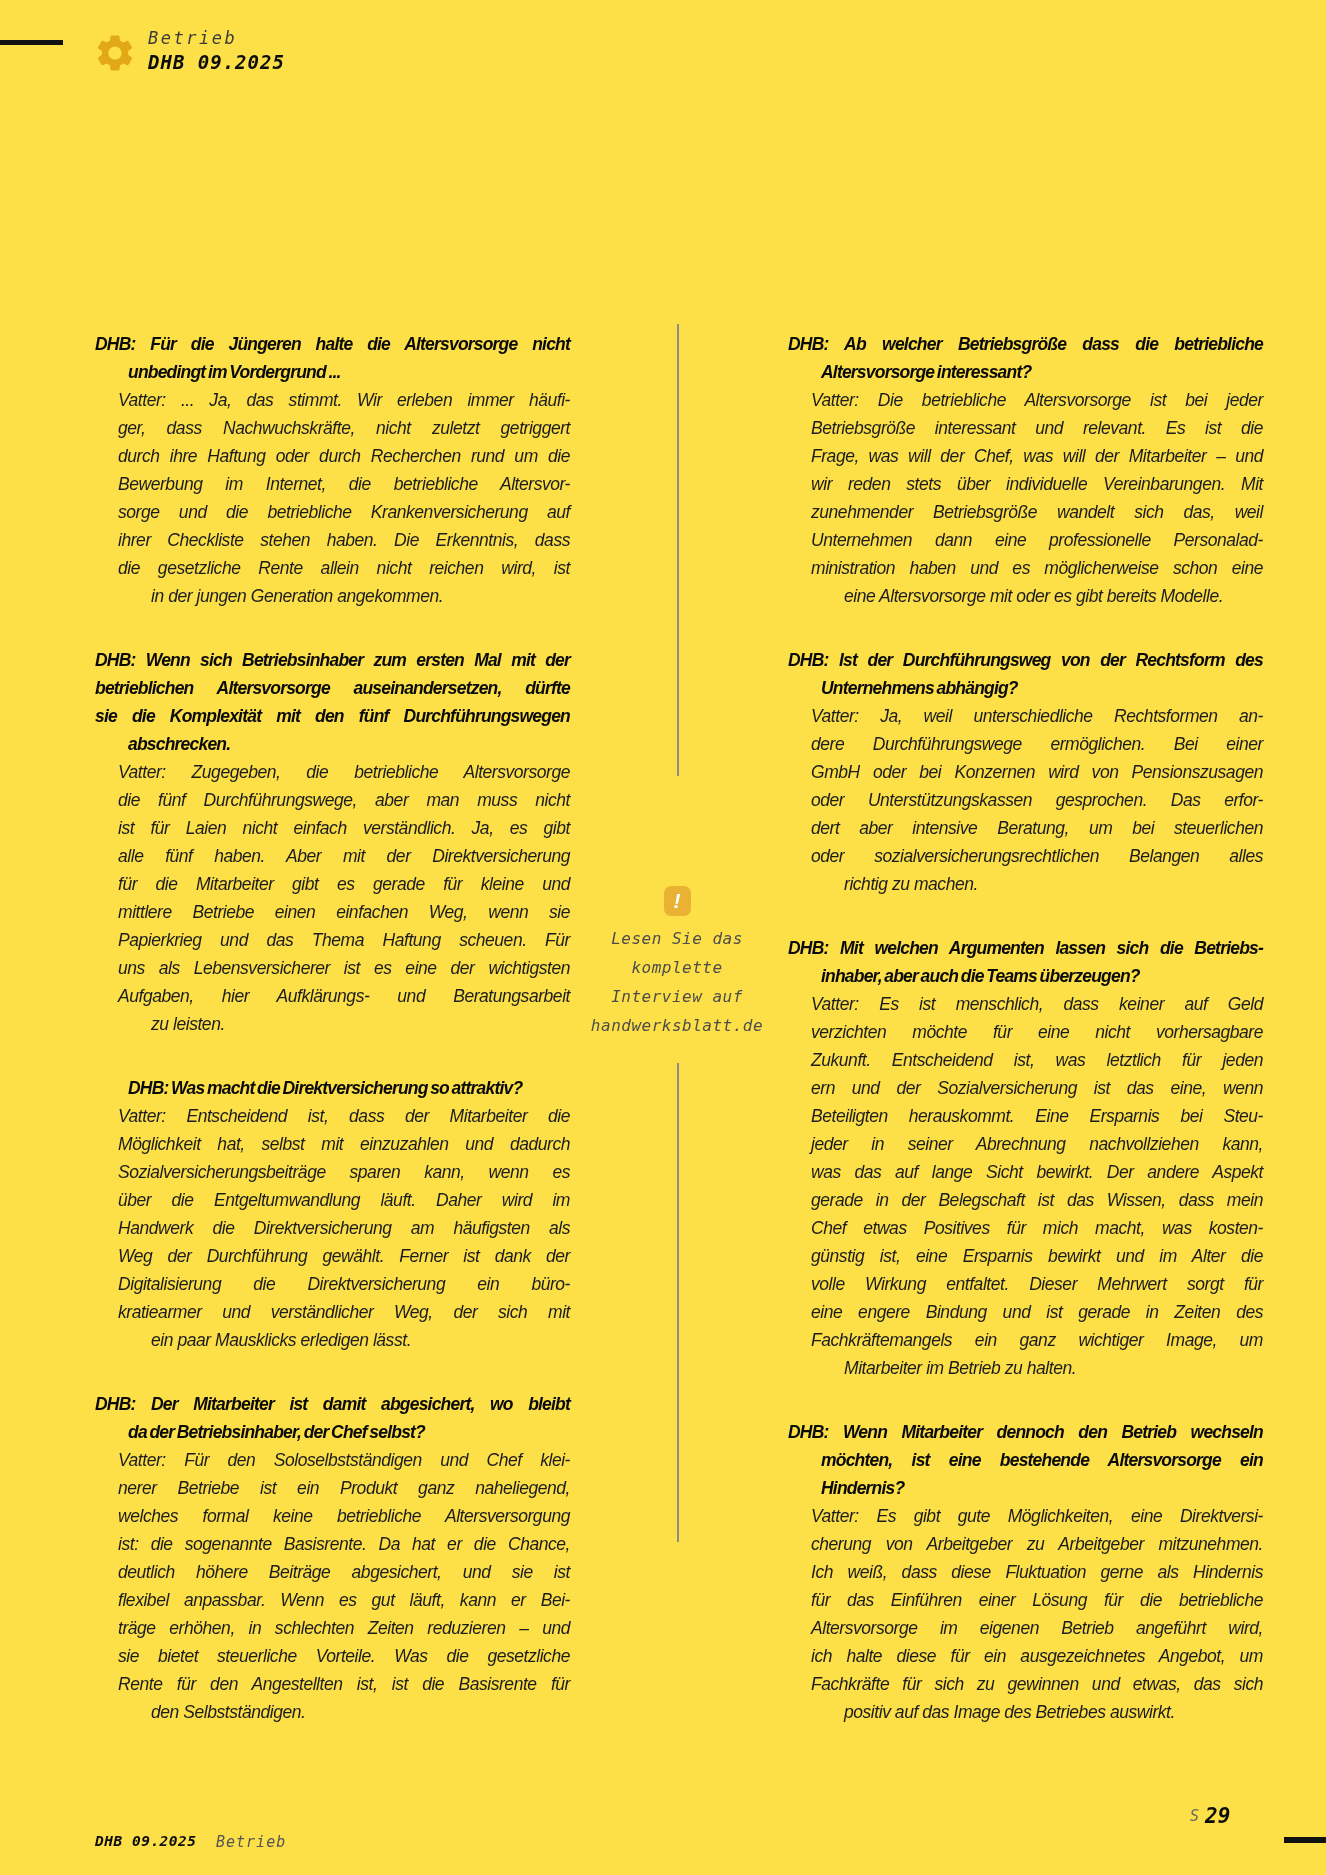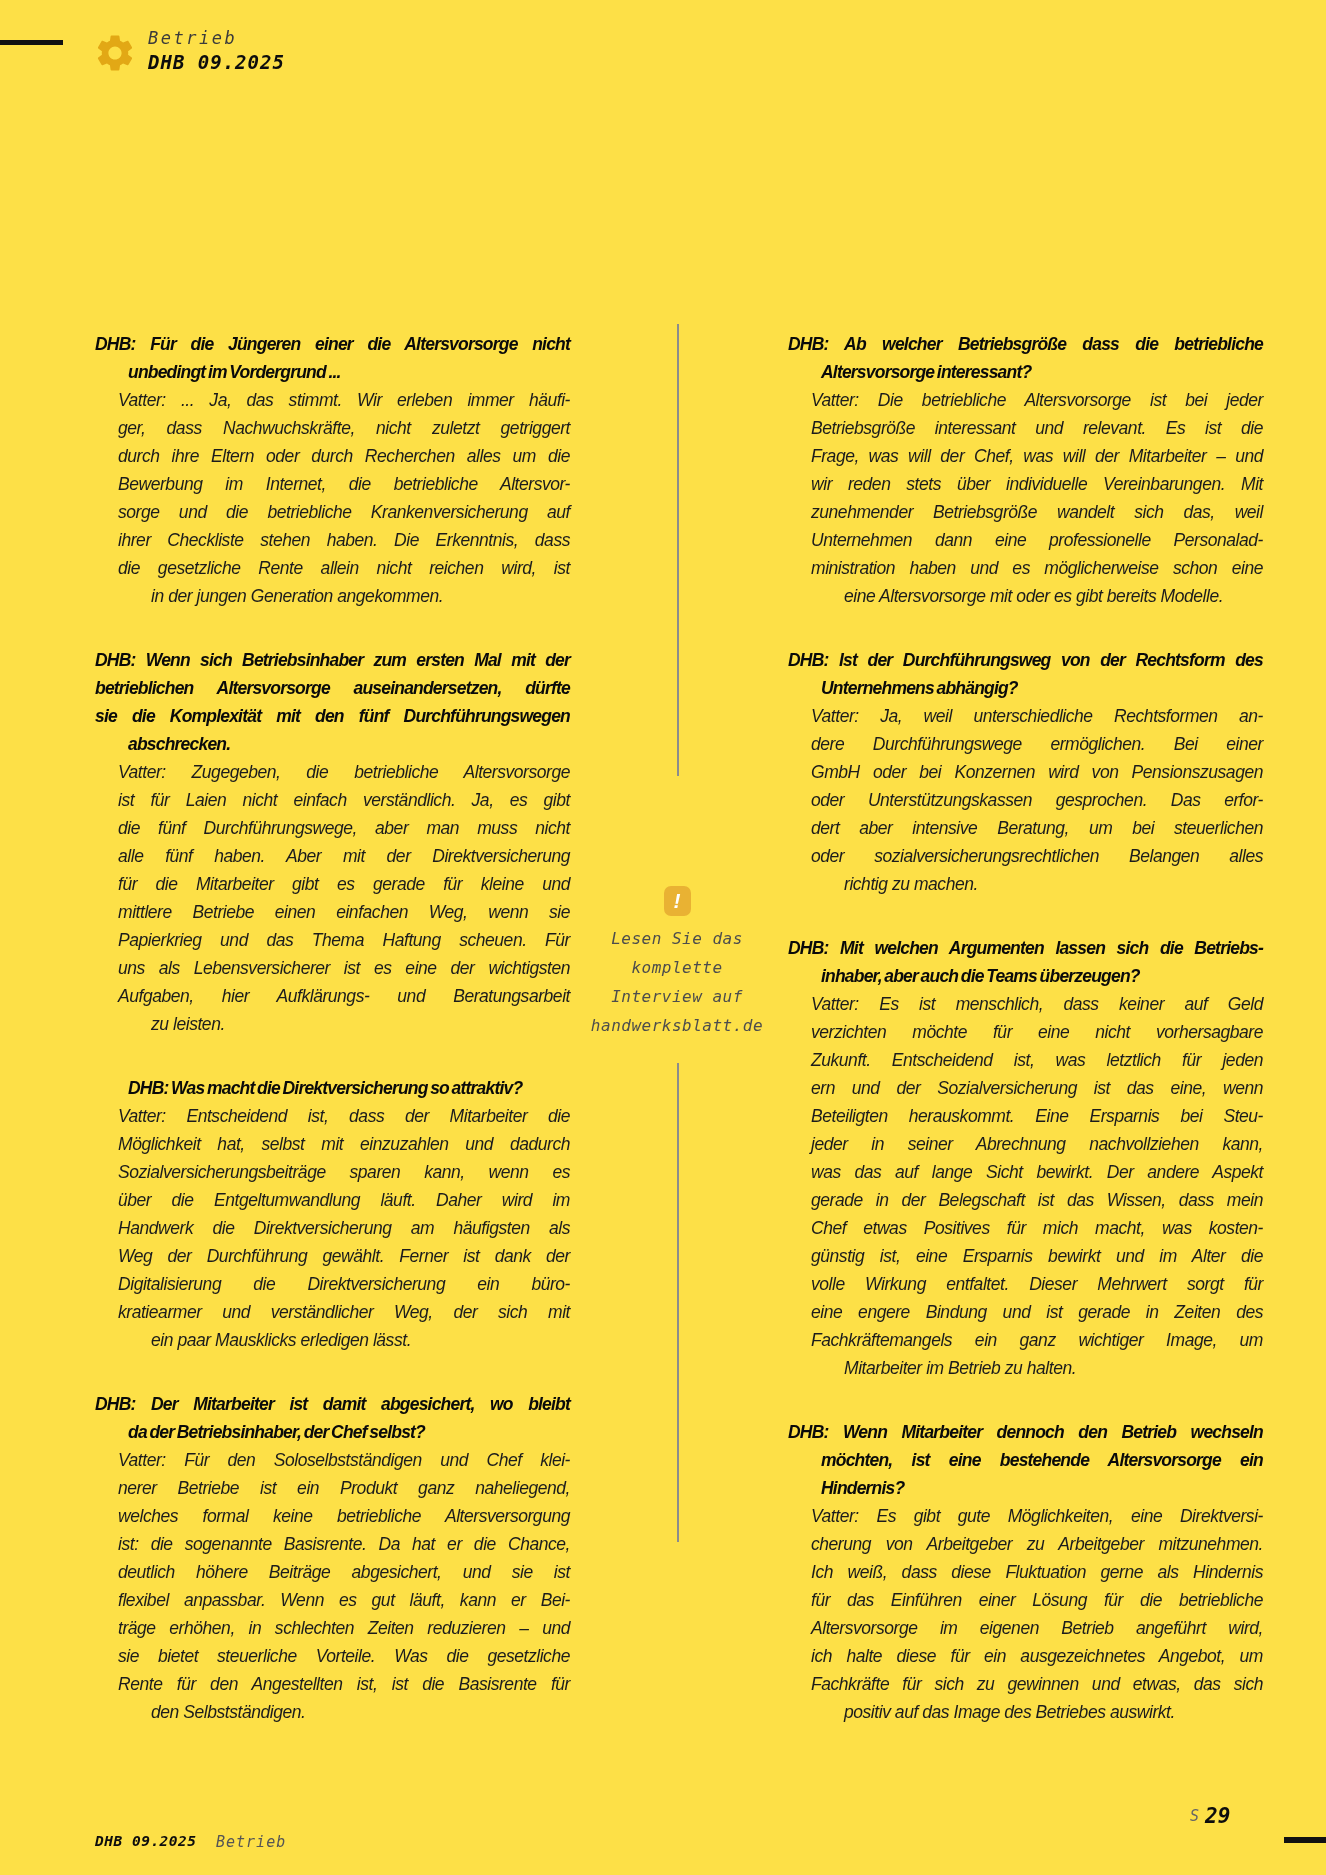--- a/index.html
+++ b/index.html
@@ -82,45 +82,45 @@
     </svg>
     <div class="header-text">
       <span class="section-label">Betrieb</span>
       <span class="issue-label">DHB 09.2025</span>
     </div>
   </div>
 
   <div class="column col-left" id="col-left">
       <div class="block">
         <div class="question">
-          <div class="line">DHB: Für die Jüngeren einer die Altersvorsorge nicht</div>
+          <div class="line">DHB: Für die Jüngeren halte die Altersvorsorge nicht</div>
           <div class="line last">unbedingt im Vordergrund ...</div>
         </div>
         <div class="answer">
           <div class="line">Vatter: ... Ja, das stimmt. Wir erleben immer häufi-</div>
           <div class="line">ger, dass Nachwuchskräfte, nicht zuletzt getriggert</div>
-          <div class="line">durch ihre Eltern oder durch Recherchen alles um die</div>
+          <div class="line">durch ihre Haftung oder durch Recherchen rund um die</div>
           <div class="line">Bewerbung im Internet, die betriebliche Altersvor-</div>
           <div class="line">sorge und die betriebliche Krankenversicherung auf</div>
           <div class="line">ihrer Checkliste stehen haben. Die Erkenntnis, dass</div>
           <div class="line">die gesetzliche Rente allein nicht reichen wird, ist</div>
           <div class="line last">in der jungen Generation angekommen.</div>
         </div>
       </div>
       <div class="block">
         <div class="question">
           <div class="line">DHB: Wenn sich Betriebsinhaber zum ersten Mal mit der</div>
           <div class="line">betrieblichen Altersvorsorge auseinandersetzen, dürfte</div>
           <div class="line">sie die Komplexität mit den fünf Durchführungswegen</div>
           <div class="line last">abschrecken.</div>
         </div>
         <div class="answer">
           <div class="line">Vatter: Zugegeben, die betriebliche Altersvorsorge</div>
+          <div class="line">die fünf Durchführungswege, aber man muss nicht</div>
           <div class="line">ist für Laien nicht einfach verständlich. Ja, es gibt</div>
-          <div class="line">die fünf Durchführungswege, aber man muss nicht</div>
           <div class="line">alle fünf haben. Aber mit der Direktversicherung</div>
           <div class="line">für die Mitarbeiter gibt es gerade für kleine und</div>
           <div class="line">mittlere Betriebe einen einfachen Weg, wenn sie</div>
           <div class="line">Papierkrieg und das Thema Haftung scheuen. Für</div>
           <div class="line">uns als Lebensversicherer ist es eine der wichtigsten</div>
           <div class="line">Aufgaben, hier Aufklärungs- und Beratungsarbeit</div>
           <div class="line last">zu leisten.</div>
         </div>
       </div>
       <div class="block">

